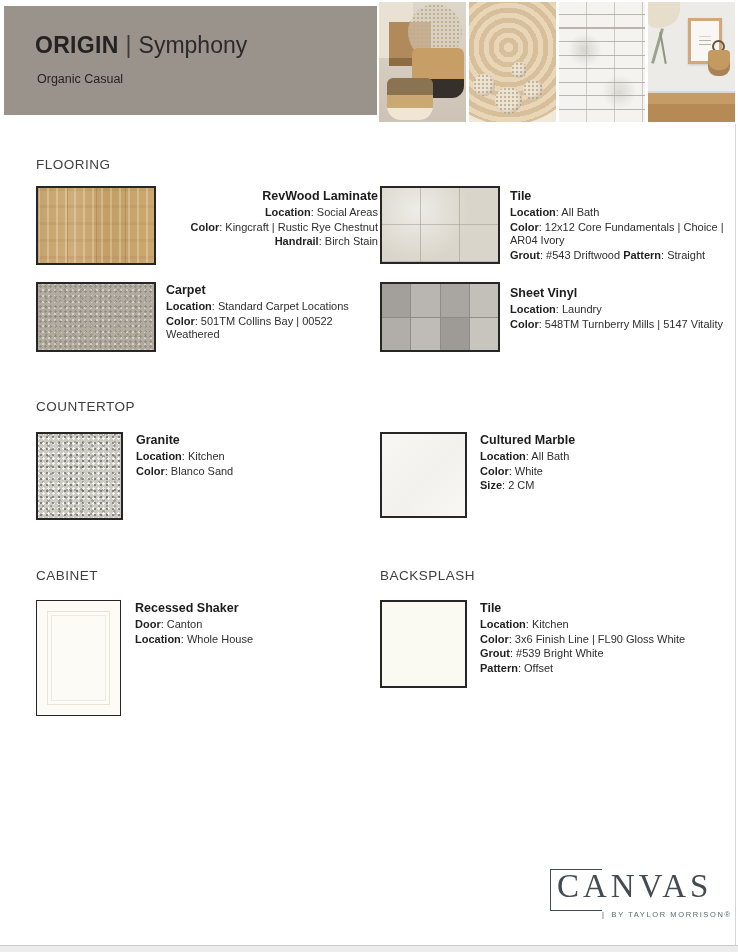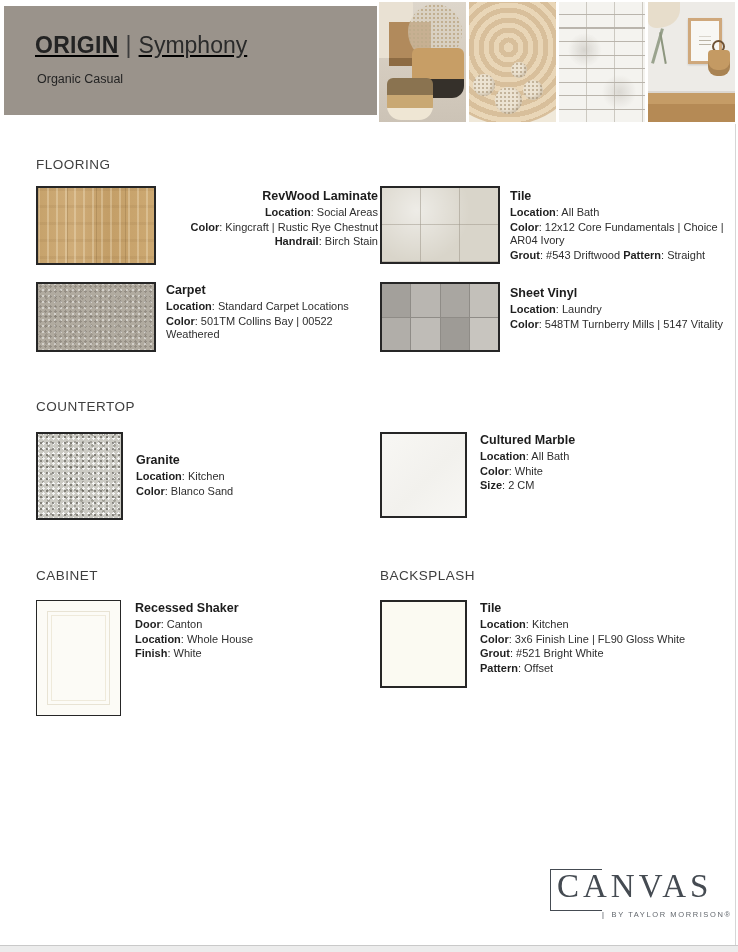--- a/index.html
+++ b/index.html
@@ -1,21 +1,21 @@
 <!DOCTYPE html>
 <html><head>
 <meta charset="utf-8">
 <style>
   * { box-sizing: border-box; }
   body { margin:0; background:#ffffff; font-family:"Liberation Sans", sans-serif; }
   .page { position:relative; width:738px; height:952px; background:#fff; overflow:hidden; }
 
   
   .header-band { position:absolute; left:4px; top:6px; width:373px; height:109px; background:#9a938b; }
-  .header-title { position:absolute; left:31px; top:26px; font-size:23px; white-space:nowrap;text-decoration:underline; }
+  .header-title { position:absolute; left:31px; top:26px; font-size:23px; white-space:nowrap; }
   .t-bold { font-weight:bold; color:#232323; letter-spacing:.3px; }
   .t-div  { font-weight:400; color:#3c3c3c; margin:0 7px; }
   .t-reg  { font-weight:400; color:#2a2a2a; }
   .header-sub { position:absolute; left:33px; top:66px; font-size:12.5px; color:#242424; }
 
   
   .photos { position:absolute; left:379px; top:2px; width:356px; height:120px; display:flex; gap:3px; }
   .photo { flex:1; position:relative; overflow:hidden; }
   .photo span { position:absolute; display:block; }
 
@@ -198,49 +198,48 @@
         <div style="background: rgb(158, 155, 150);"></div>
         <div style="background: rgb(200, 197, 191);"></div>
       </div>
       <div class="item-text" style="left: 510px; top: 286px; width: 226px;">
         <div class="item-title">Sheet Vinyl</div>
         <div class="spec-line"><span class="spec-label">Location</span>: <span>Laundry</span></div>
         <div class="spec-line"><span class="spec-label">Color</span>: <span>548TM Turnberry Mills | 5147 Vitality</span></div>
       </div>
       <div class="section-heading" style="left: 36px; top: 399px;">COUNTERTOP</div>
       <div class="swatch sw-granite" style="left: 36px; top: 432px; width: 87px; height: 88px;"></div>
-      <div class="item-text" style="left: 136px; top: 433px; width: 235px; margin-top: 20px;">
+      <div class="item-text" style="left: 136px; top: 433px; width: 235px;">
         <div class="item-title">Granite</div>
         <div class="spec-line"><span class="spec-label">Location</span>: <span>Kitchen</span></div>
         <div class="spec-line"><span class="spec-label">Color</span>: <span>Blanco Sand</span></div>
       </div>
       <div class="swatch sw-marble" style="left: 380px; top: 432px; width: 87px; height: 86px;"></div>
       <div class="item-text" style="left: 480px; top: 433px; width: 245px;">
         <div class="item-title">Cultured Marble</div>
         <div class="spec-line"><span class="spec-label">Location</span>: <span>All Bath</span></div>
         <div class="spec-line"><span class="spec-label">Color</span>: <span>White</span></div>
         <div class="spec-line"><span class="spec-label">Size</span>: <span>2 CM</span></div>
       </div>
       <div class="section-heading" style="left: 36px; top: 568px;">CABINET</div>
       <div class="swatch sw-cabinet" style="left: 36px; top: 600px; width: 85px; height: 116px;">
         <div class="cab-panel"></div>
       </div>
       <div class="item-text" style="left: 135px; top: 601px; width: 235px;">
         <div class="item-title">Recessed Shaker</div>
         <div class="spec-line"><span class="spec-label">Door</span>: <span>Canton</span></div>
         <div class="spec-line"><span class="spec-label">Location</span>: <span>Whole House</span></div>
-        <div class="spec-line"><span class="spec-label">Finish</span>: <span>White</span></div>
       </div>
       <div class="section-heading" style="left: 380px; top: 568px;">BACKSPLASH</div>
       <div class="swatch sw-backsplash" style="left: 380px; top: 600px; width: 87px; height: 88px;"></div>
       <div class="item-text" style="left: 480px; top: 601px; width: 248px;">
         <div class="item-title">Tile</div>
         <div class="spec-line"><span class="spec-label">Location</span>: <span>Kitchen</span></div>
         <div class="spec-line"><span class="spec-label">Color</span>: <span>3x6 Finish Line | FL90 Gloss White</span></div>
-        <div class="spec-line"><span class="spec-label">Grout</span>: <span>#521 Bright White</span></div>
+        <div class="spec-line"><span class="spec-label">Grout</span>: <span>#539 Bright White</span></div>
         <div class="spec-line"><span class="spec-label">Pattern</span>: <span>Offset</span></div>
       </div>
     </div>
 
   <div class="page-edge"></div>
   <div class="bottom-line"></div>
   <div class="bottom-strip"></div>
 
   <div class="canvas-logo">
     <span class="canvas-bracket"></span>

